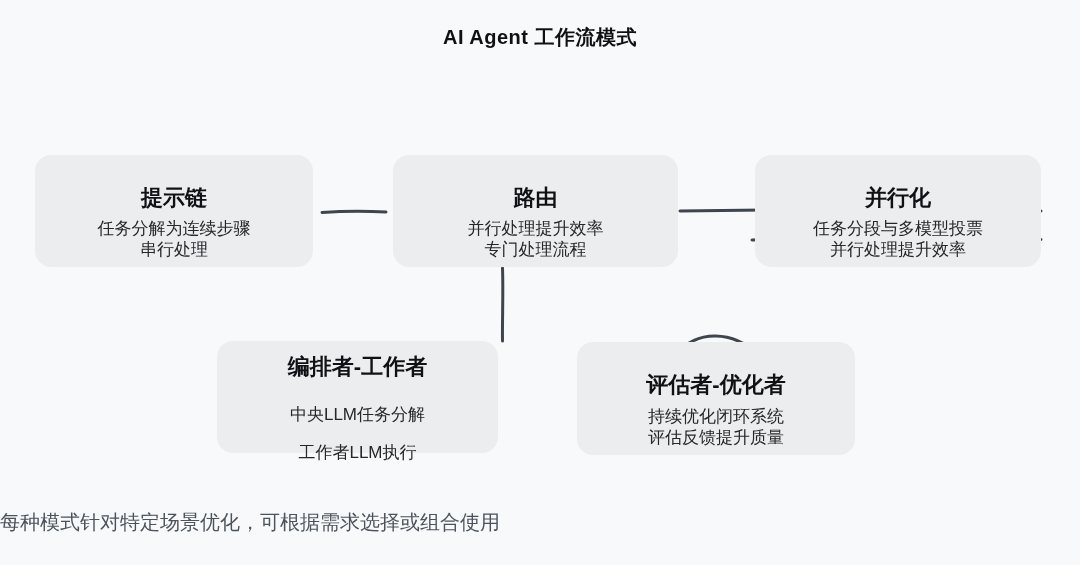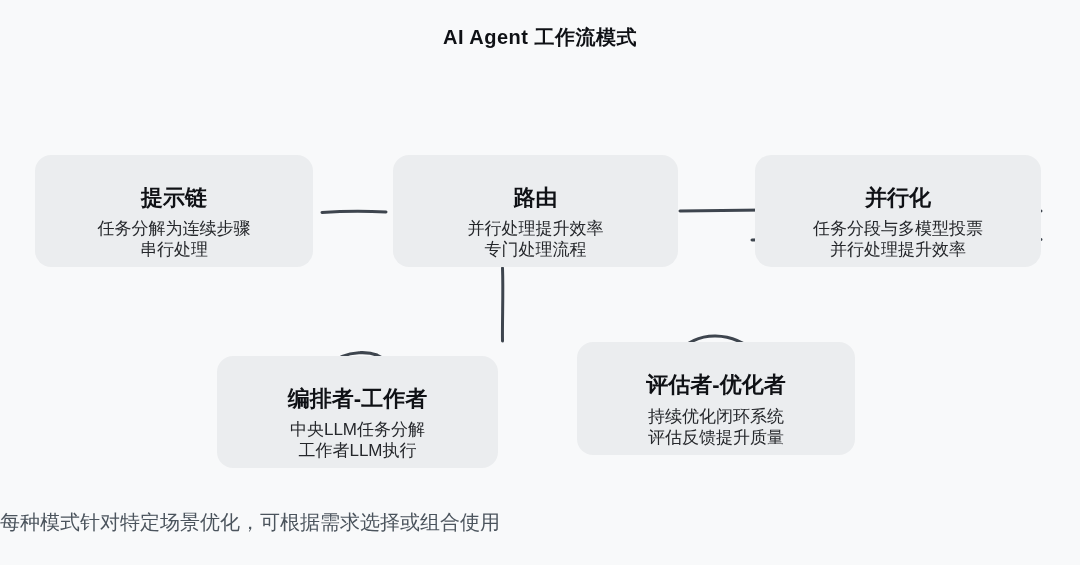--- a/index.html
+++ b/index.html
@@ -47,21 +47,21 @@
     margin-top:23px;
   }
   .card-line{
     font-size:17px;font-weight:400;
     color:var(--body-text);
     line-height:21px;
   }
   .card-prompt{left:35px;top:155px;width:278px;height:112px;}
   .card-routing{left:393px;top:155px;width:285px;height:112px;}
   .card-parallel{left:755px;top:155px;width:286px;height:112px;}
-  .card-orchestrator{left:217px;top:356px;width:281px;height:112px;}
+  .card-orchestrator{left:217px;top:341px;width:281px;height:112px;gap:17px;}
   .card-evaluator{left:577px;top:342px;width:278px;height:113px;justify-content:center;}
   .diagram-caption{
     position:absolute;top:509px;left:0;width:100%;
     font-size:20px;
     color:var(--caption-text);
   }
   .sketch{stroke:var(--stroke);stroke-width:3;fill:none;stroke-linecap:round;}
 </style>
 </head>
 <body>

